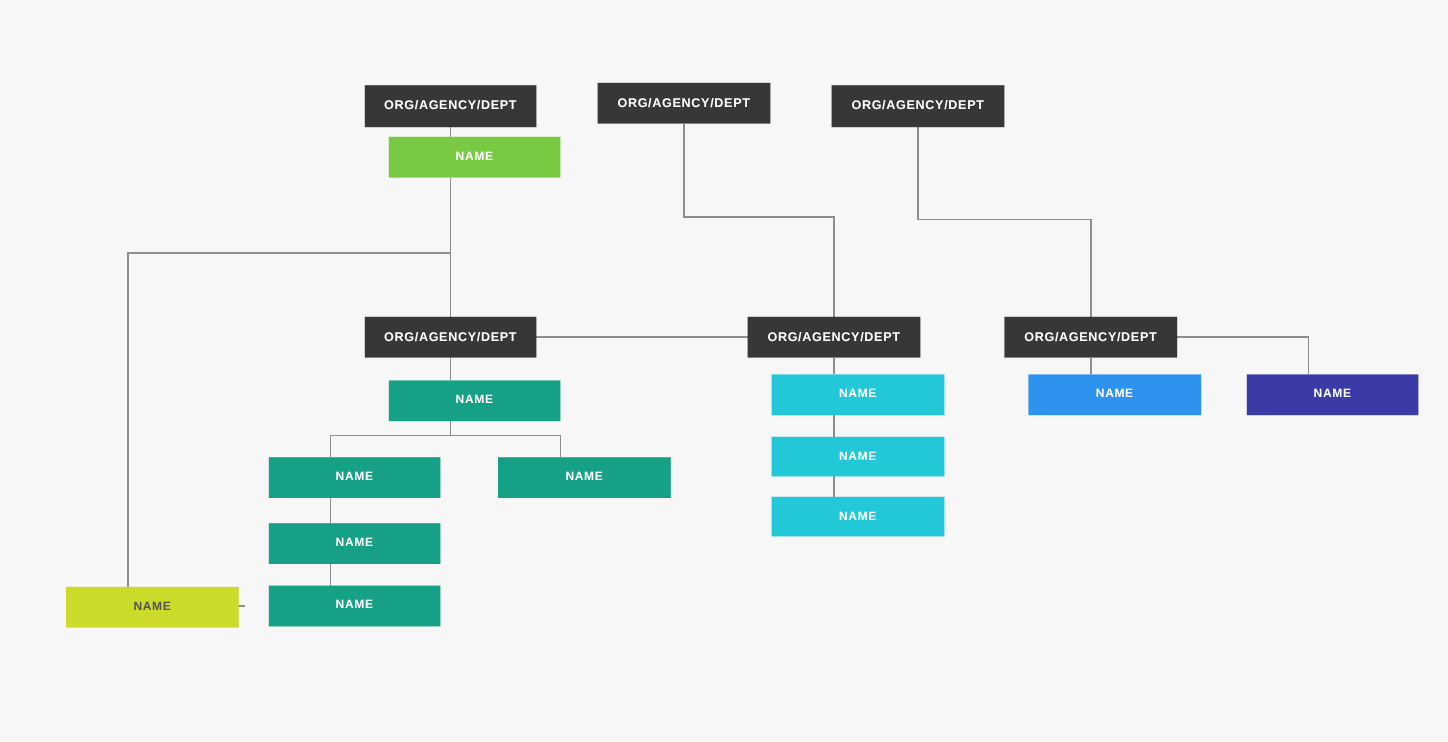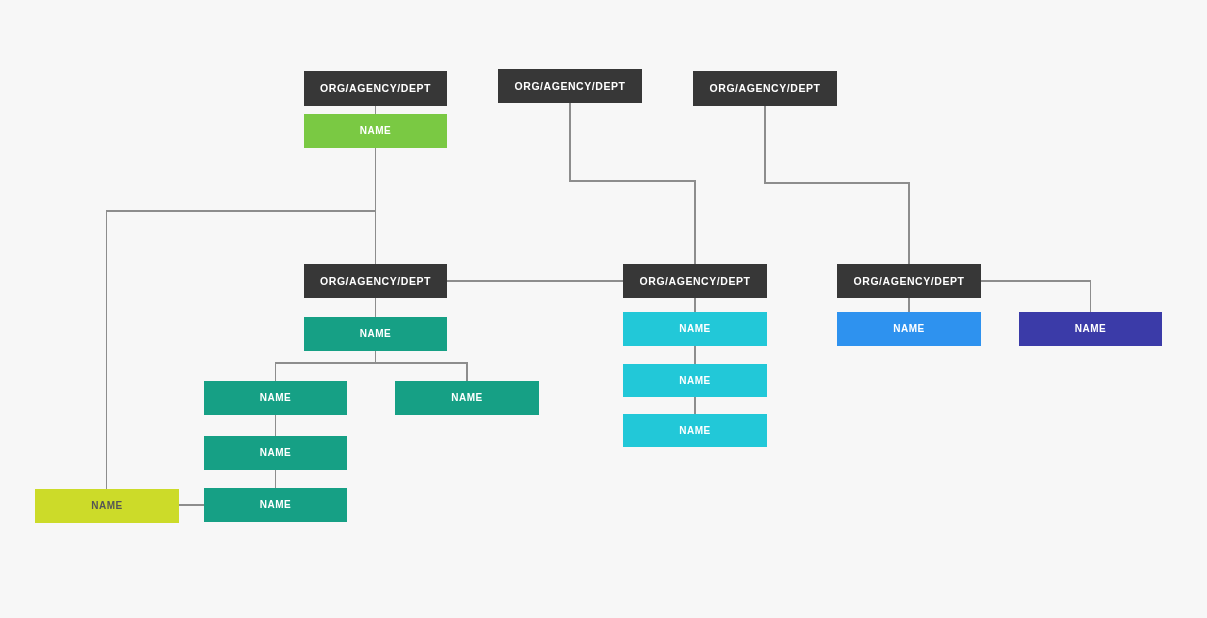--- a/index.html
+++ b/index.html
@@ -41,20 +41,21 @@
     -webkit-font-smoothing: antialiased;
   }
   .node-org {
     font-size: 10.5px;
     color: #ffffff;
     background: #373737;
   }
   .node-name {
     font-size: 10px;
     color: #ffffff;
+    margin-left: 20px;
   }
   .node-label {
     display: block;
     white-space: nowrap;
   }
 </style>
 </head>
 <body style="background: rgb(247, 247, 247);">
 
 <div id="chart-canvas" style="background: rgb(247, 247, 247);">

